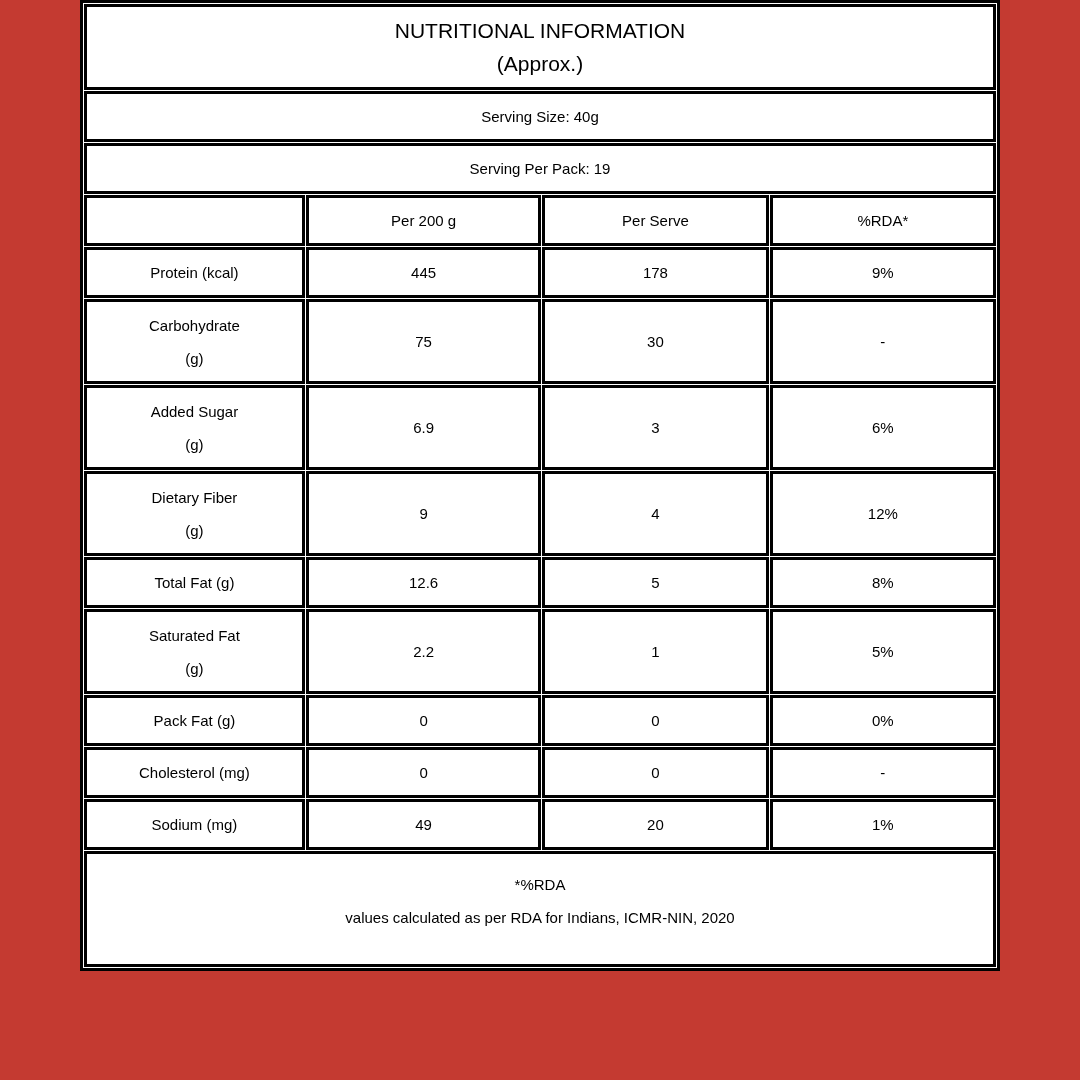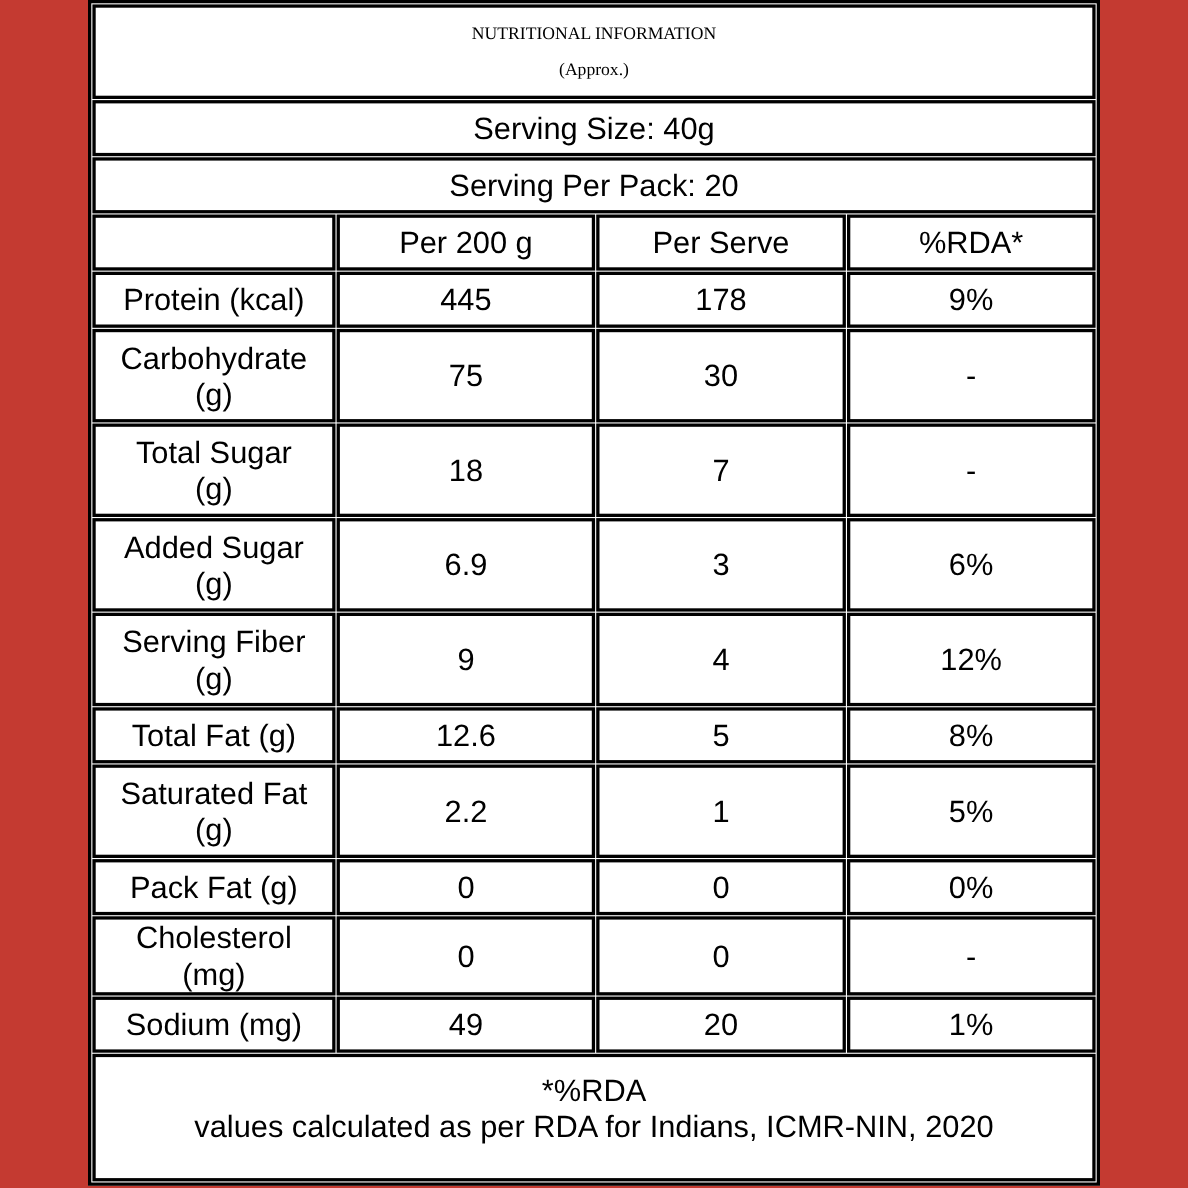--- a/index.html
+++ b/index.html
@@ -24,26 +24,26 @@
     border-collapse: separate;
     border-spacing: 1px;
     background: #ffffff;
     border: 3px solid #000000;
   }
   td {
     border: 3px solid #000000;
     background: #ffffff;
     text-align: center;
     vertical-align: middle;
-    font-size: 28px;
+    font-size: 15px;
     line-height: 33px;
     padding: 0 6px;
     overflow: hidden;
   }
-  tr.r-title td { height: 80px; font-size: 16px; font-family: Liberation Serif, serif; }
+  tr.r-title td { height: 80px; font-size: 21px; }
   tr.r-single td { height: 45px; }
   tr.r-tall td { height: 79px; }
   tr.r-foot td { height: 96px; vertical-align: top; padding-top: 14px; }
   .block-line { display: block; }
 </style>
 </head>
 <body>
 
 <div class="canvas">
   <table class="nutrition-table">
@@ -60,21 +60,21 @@
         <span class="block-line">NUTRITIONAL INFORMATION</span>
         <span class="block-line">(Approx.)</span>
       </td>
     </tr>
 
     <tr class="r-single">
       <td colspan="4">Serving Size: 40g</td>
     </tr>
 
     <tr class="r-single">
-      <td colspan="4">Serving Per Pack: 20</td>
+      <td colspan="4">Serving Per Pack: 19</td>
     </tr>
 
     <tr class="r-single">
       <td></td>
       <td>Per 200 g</td>
       <td>Per Serve</td>
       <td>%RDA*</td>
     </tr>
 
     <tr class="r-single">
@@ -91,43 +91,34 @@
     <tr class="r-tall">
       <td>
         <span class="block-line">Carbohydrate</span>
             <span class="block-line">(g)</span>
       </td>
       <td>75</td>
       <td>30</td>
       <td>-</td>
     </tr>
 
-    <tr class="r-tall">
-      <td>
-        <span class="block-line">Total Sugar</span>
-            <span class="block-line">(g)</span>
-      </td>
-      <td>18</td>
-      <td>7</td>
-      <td>-</td>
-    </tr>
 
     <tr class="r-tall">
       <td>
         <span class="block-line">Added Sugar</span>
             <span class="block-line">(g)</span>
       </td>
       <td>6.9</td>
       <td>3</td>
       <td>6%</td>
     </tr>
 
     <tr class="r-tall">
       <td>
-        <span class="block-line">Serving Fiber</span>
+        <span class="block-line">Dietary Fiber</span>
             <span class="block-line">(g)</span>
       </td>
       <td>9</td>
       <td>4</td>
       <td>12%</td>
     </tr>
 
     <tr class="r-single">
       <td>
         <span class="block-line">Total Fat (g)</span>

